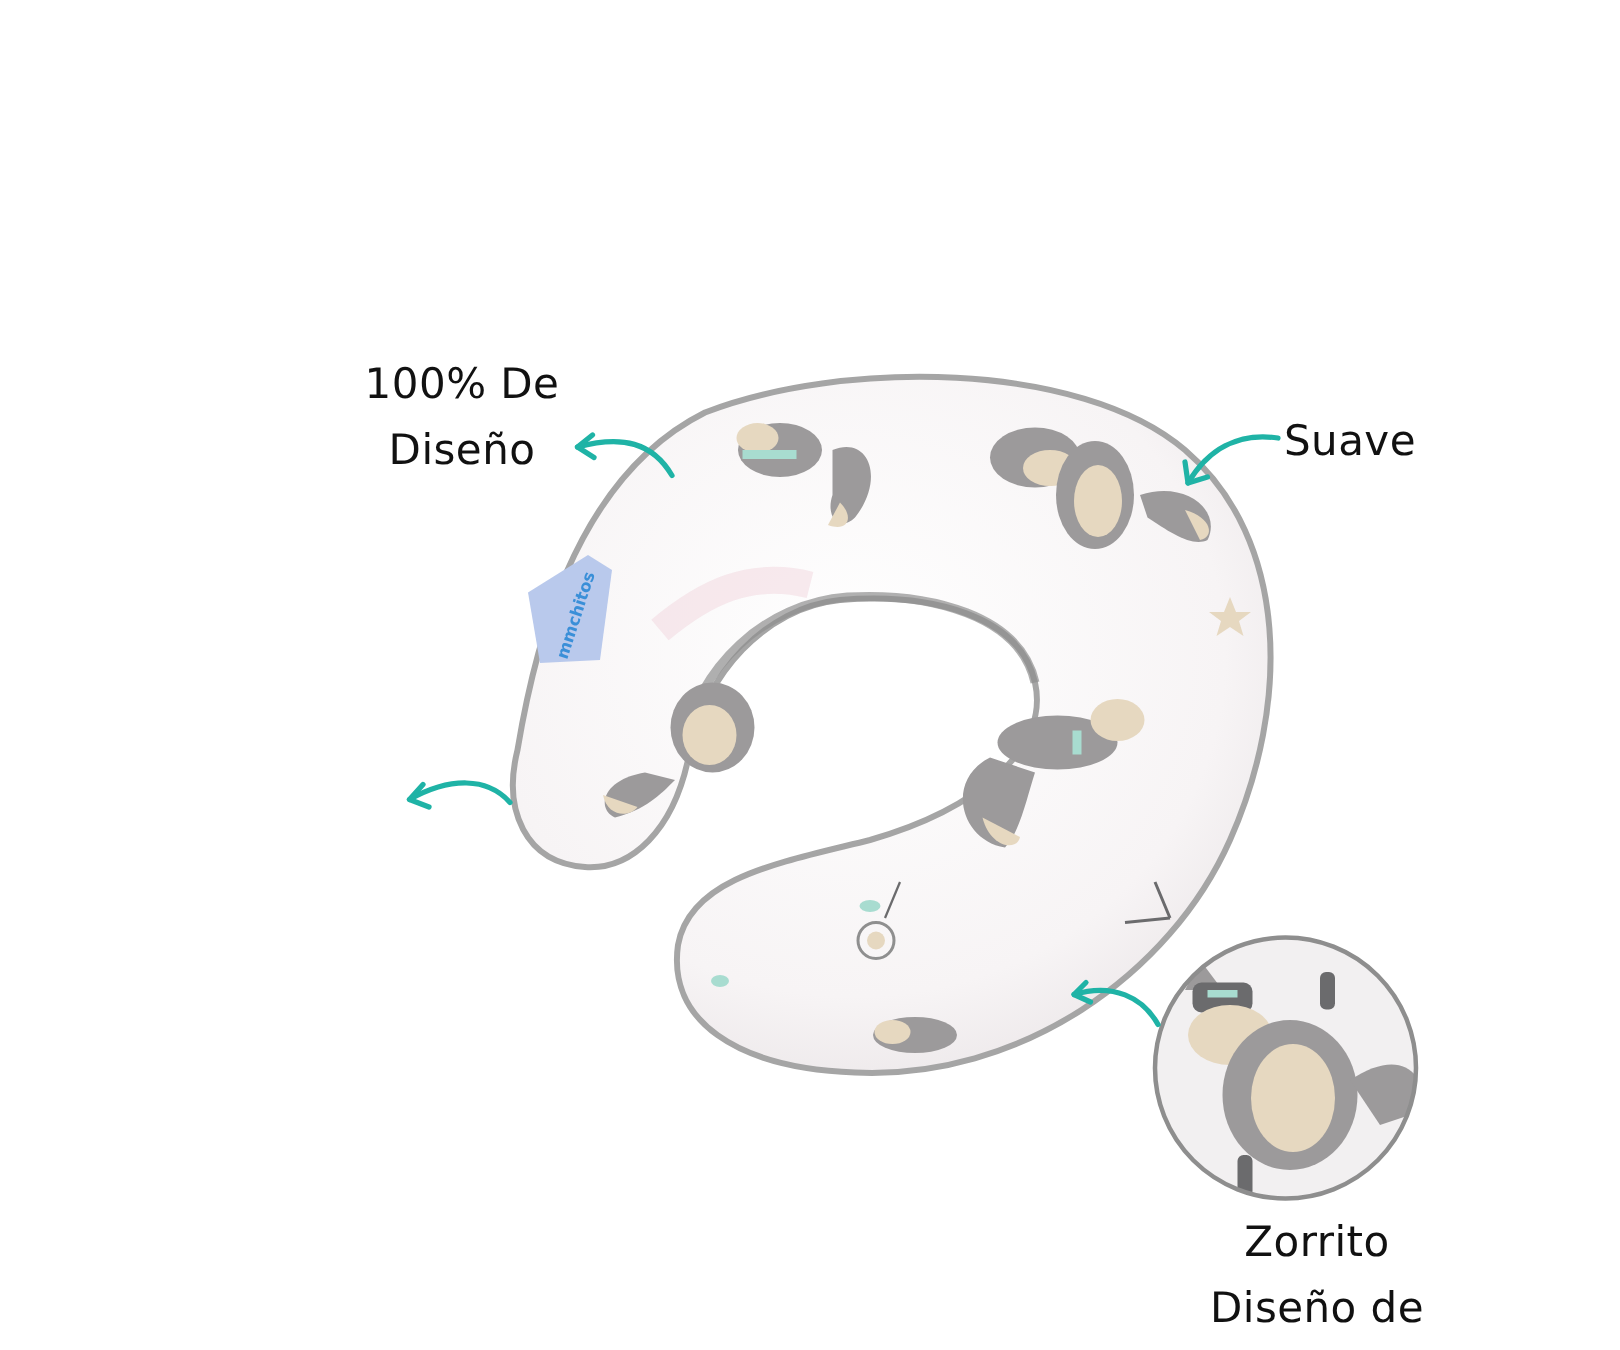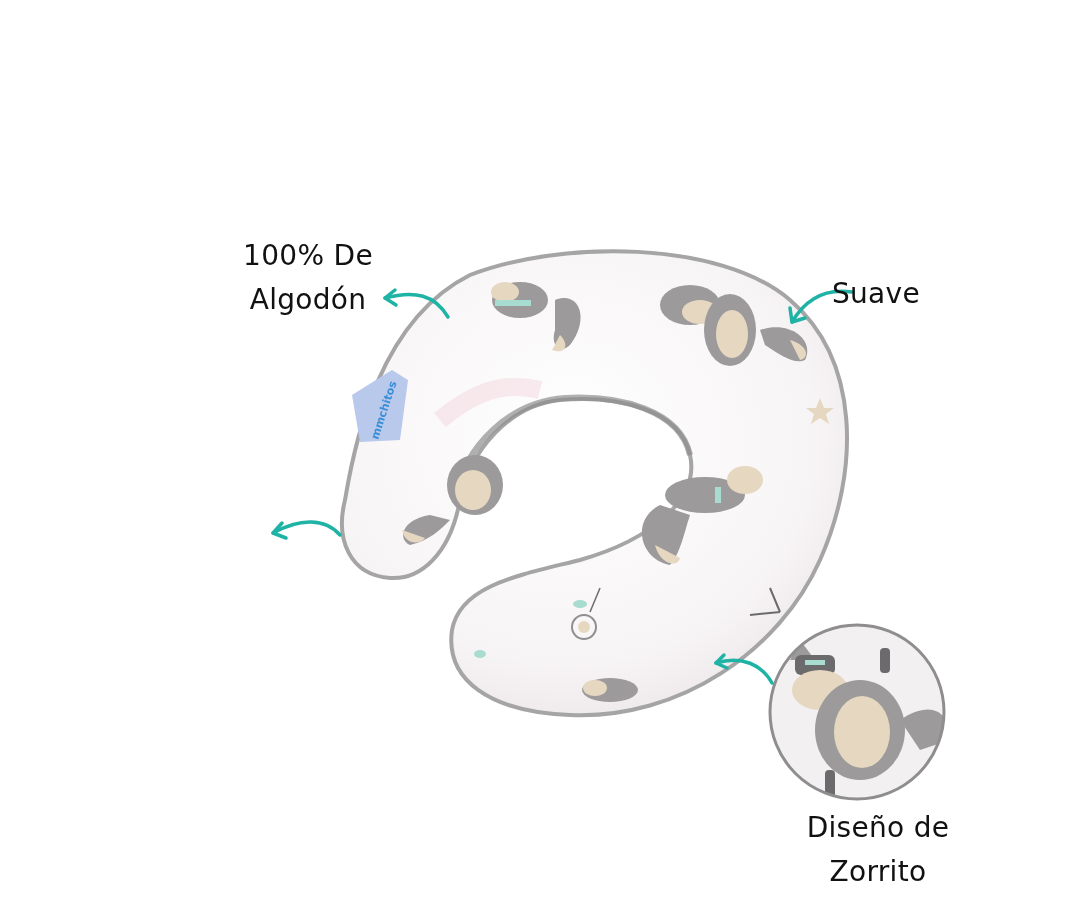--- a/index.html
+++ b/index.html
@@ -119,26 +119,26 @@
       </g>
       <g>
         <path d="M 772 683 C 762 665, 742 655, 716 663"></path>
         <path d="M 724 655 L 716 663 L 727 668"></path>
       </g>
     </g>
   </svg>
 
   <div class="label center" style="left:238px; top:234px; width:140px;">
     <div>100% De</div>
-    <div>Algodón</div>
+    <div>Diseño</div>
   </div>
 
-  <div class="label" style="left:832px; top:272px;">
+  <div class="label" style="left:856px; top:272px;">
     <div>Suave</div>
   </div>
 
 
   <div class="label center" style="left:790px; top:806px; width:176px;">
+    <div>Zorrito</div>
     <div>Diseño de</div>
-    <div>Zorrito</div>
   </div>
 
 </div>
 
 </body></html>

